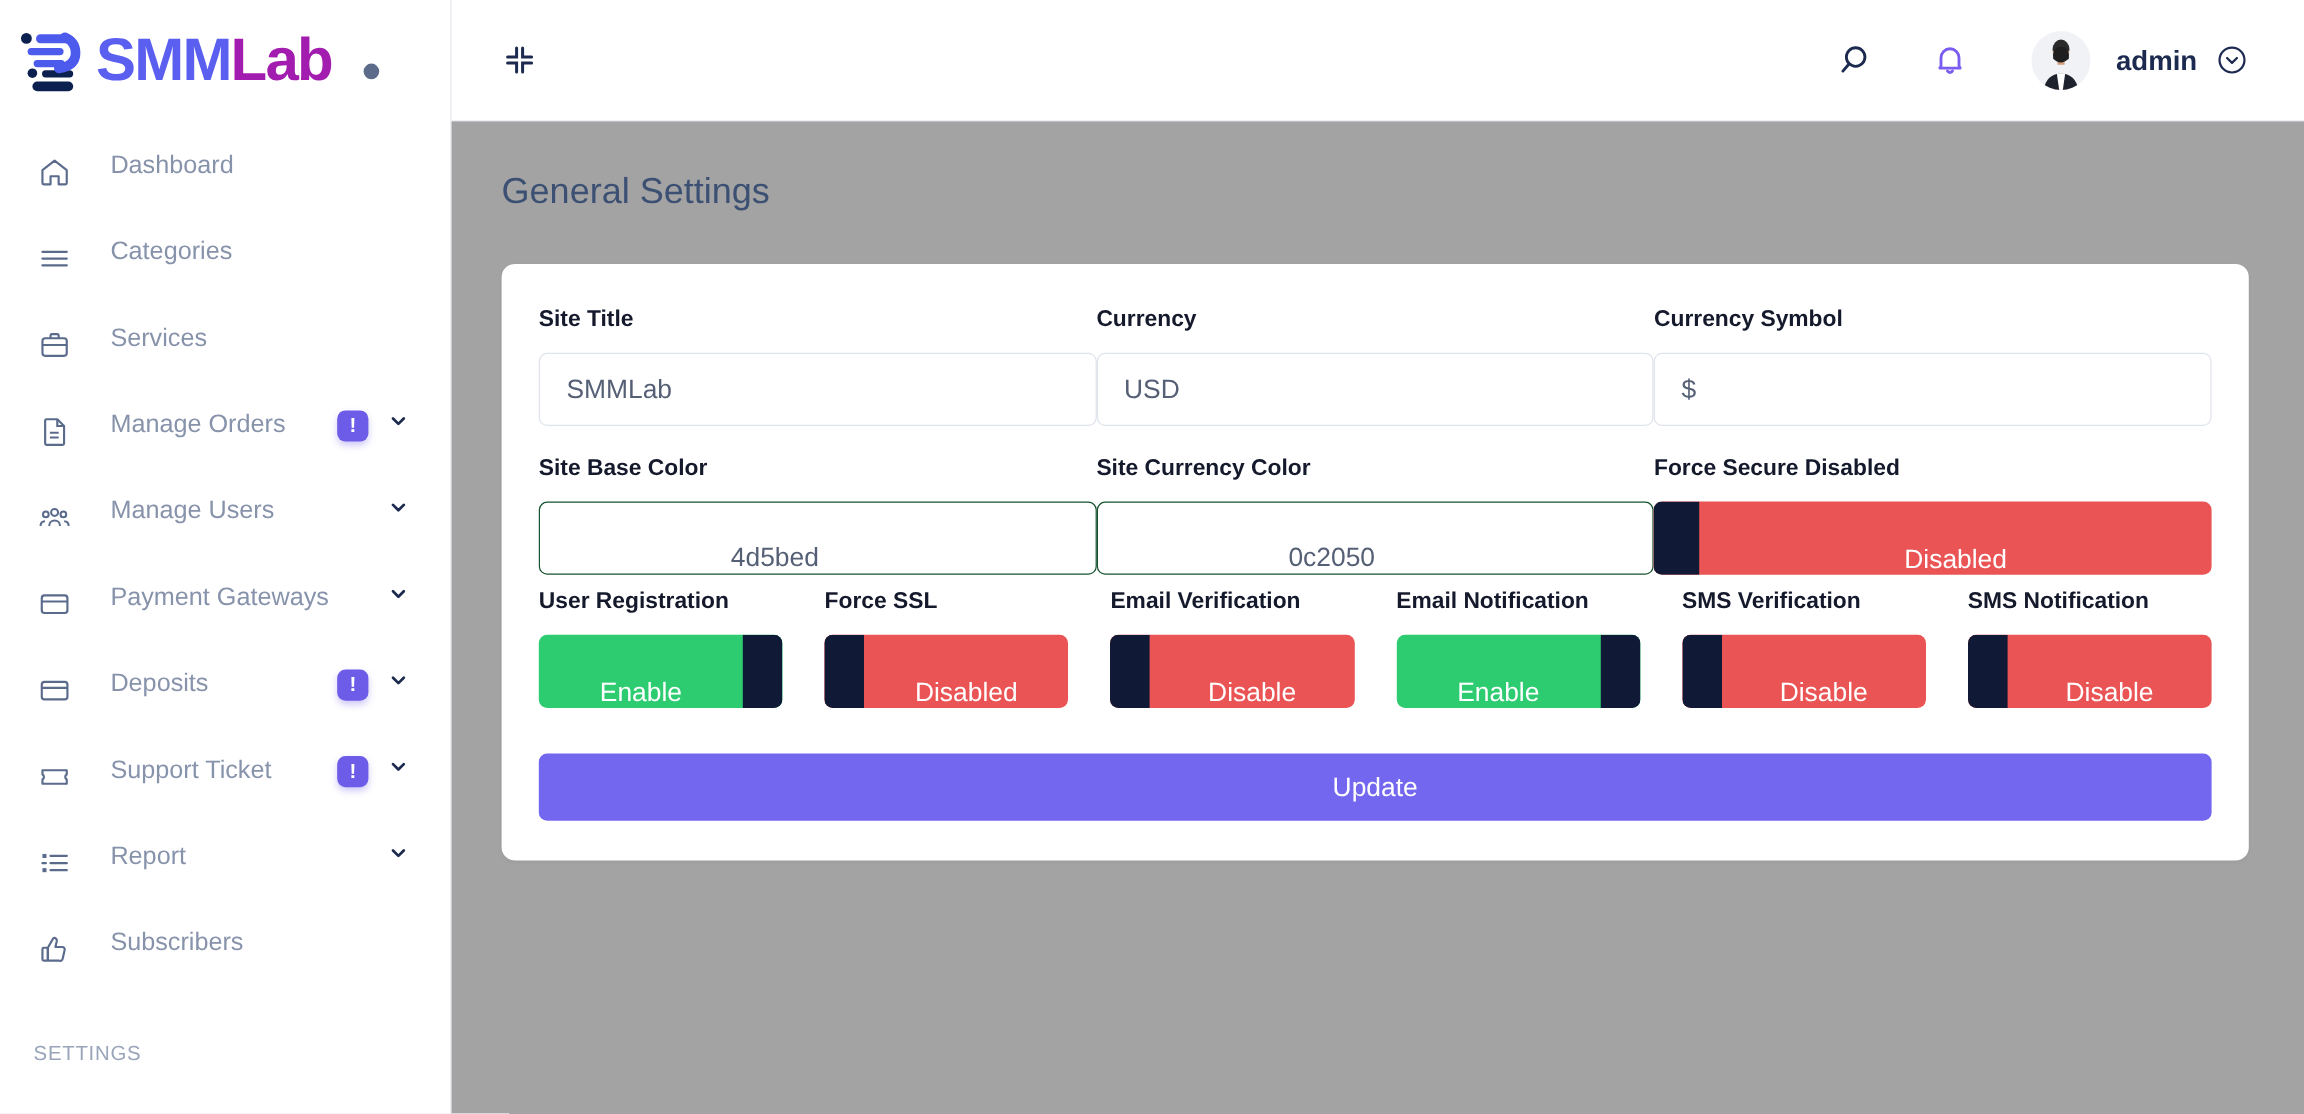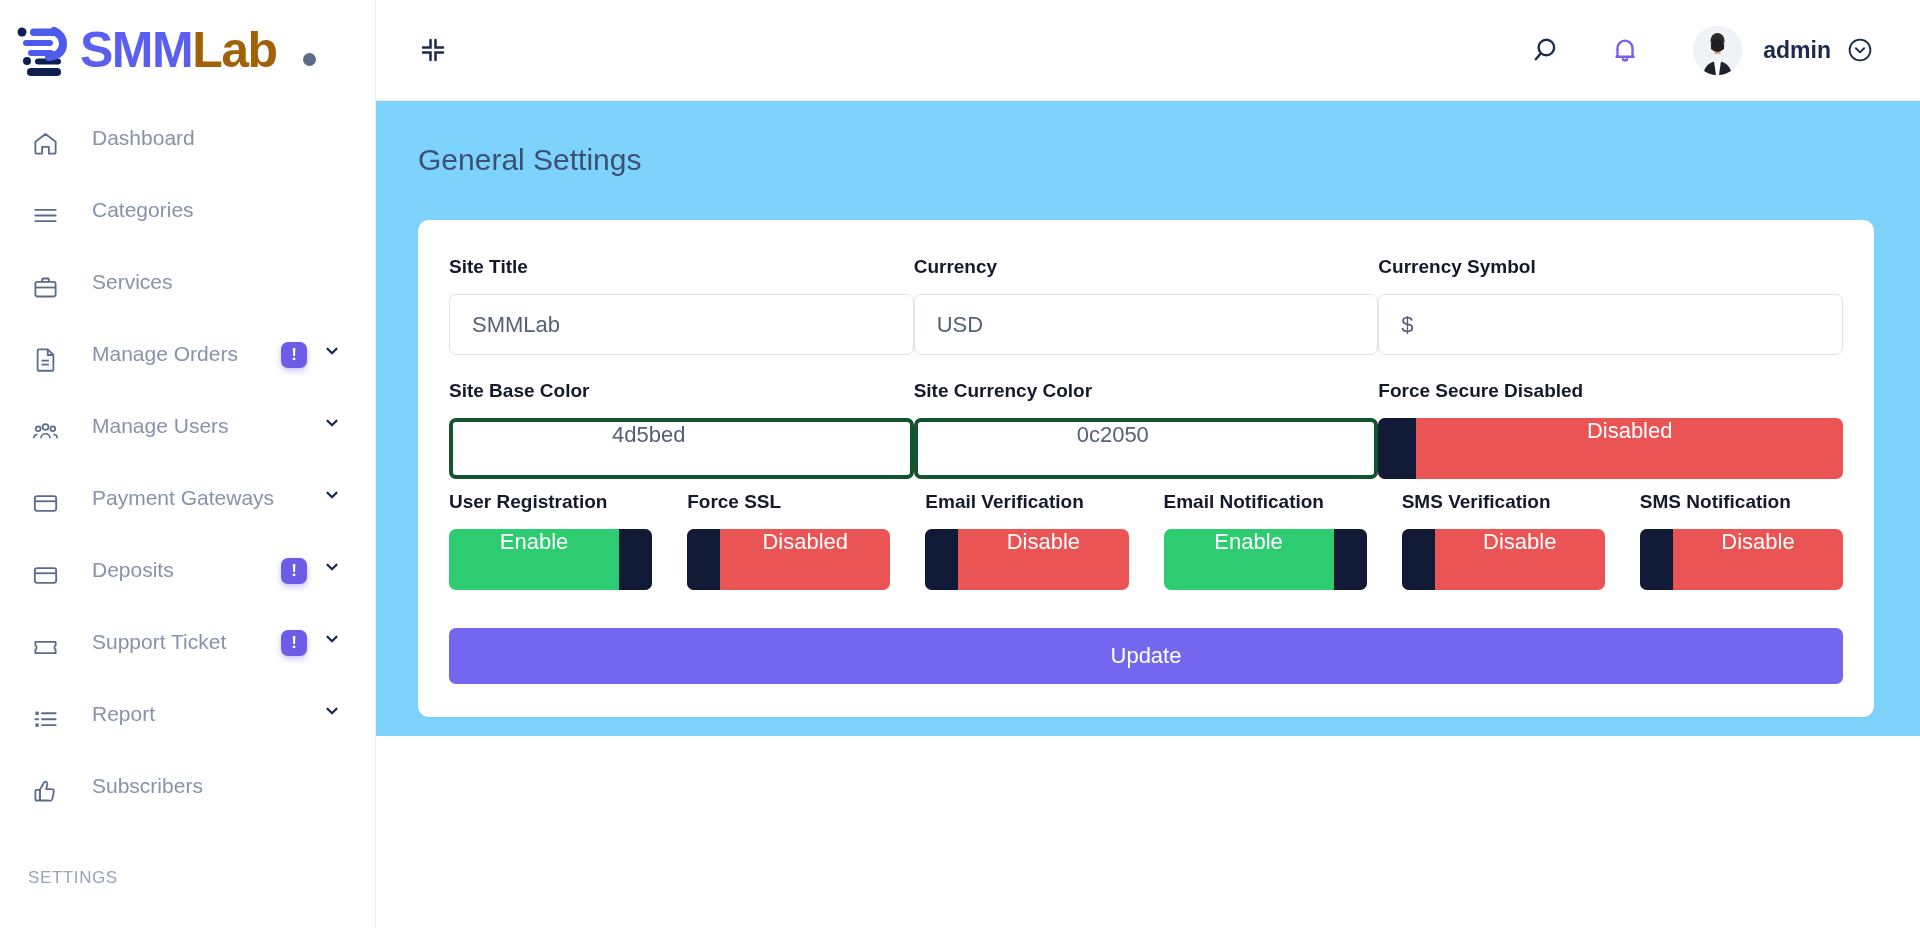--- a/index.html
+++ b/index.html
@@ -22,21 +22,21 @@
   .logo-wrap {
     height: 100px; display: flex; align-items: center;
     padding-left: 14px; gap: 4px;
   }
   .logo-mark { width: 62px; height: 62px; flex: 0 0 62px; }
   .logo-text {
     font-size: 50px; font-weight: 700; letter-spacing: -1.5px;
     line-height: 1; white-space: nowrap;
   }
   .logo-text .t1 { color: #5b5ff0; }
-  .logo-text .t2 { color: #a16207; }
+  .logo-text .t2 { color: #a21caf; }
   .logo-dot {
     width: 13px; height: 13px; border-radius: 50%;
     background: #5c6b8a; margin-left: 22px; align-self: center;
     margin-top: 18px;
   }
 
   .nav { padding-top: 26px; }
   .nav-item {
     display: flex; align-items: flex-start;
     height: 72px; padding: 0 34px 0 28px;
@@ -59,21 +59,21 @@
     text-align: center; margin-right: 16px;
     box-shadow: 0 3px 6px rgba(108,92,231,.35);
   }
   .nav-chev { width: 18px; height: 18px; color: #1b2a4e; flex: 0 0 18px; }
   .nav-section {
     font-size: 17px; font-weight: 400; color: #9aa4ba;
     letter-spacing: .6px; padding: 22px 0 0 28px;
   }
 
   
-  .main { flex: 1 1 auto; height: 736px; display: flex; flex-direction: column; background: #7dd3fc; }
+  .main { flex: 1 1 auto; height: 928px; display: flex; flex-direction: column; background: #a3a3a3; }
   .topbar {
     height: 101px; flex: 0 0 101px; background: #ffffff;
     display: flex; align-items: center;
     padding: 0 47px 0 36px;
     border-bottom: 1px solid #eceef3;
   }
   .collapse-btn {
     width: 42px; height: 42px; display: flex;
     align-items: center; justify-content: center; cursor: pointer;
   }
@@ -116,33 +116,33 @@
   }
   .input {
     height: 61px; border: 1px solid #dfe3ec; border-radius: 7px;
     display: flex; align-items: center; padding: 0 22px;
     font-size: 22px; color: #555f75; background: #fff;
   }
 
   .mt-row { margin-top: 25px; }
 
   .color-field {
-    height: 61px; border: 4px solid #14532d; border-radius: 7px;
-    display: flex; align-items: flex-start; overflow: hidden; background: #fff; margin-top: 12px;
+    height: 61px; border: 1px solid #14532d; border-radius: 7px;
+    display: flex; align-items: flex-end; overflow: hidden; background: #fff; margin-top: 12px;
   }
   .color-swatch { width: 133px; flex: 0 0 133px; }
   .color-value {
     flex: 1 1 auto; display: flex; align-items: center;
     padding-left: 26px; font-size: 22px; color: #555f75;
   }
 
   
   .toggle {
     height: 61px; border-radius: 7px; display: flex;
-    align-items: flex-start; position: relative; cursor: pointer;
+    align-items: flex-end; position: relative; cursor: pointer;
     overflow: hidden; user-select: none;
   }
   .toggle.on  { background: #2ecc71; justify-content: flex-start; }
   .toggle.off { background: #ea5455; justify-content: flex-end; }
   .toggle .knob { width: 38px; height: 61px; background: #101935; flex: 0 0 38px; }
   .toggle.on .knob  { order: 2; }
   .toggle.off .knob { order: 0; }
   .toggle .txt {
     flex: 1 1 auto; text-align: center; color: #fff;
     font-size: 22px; order: 1;

